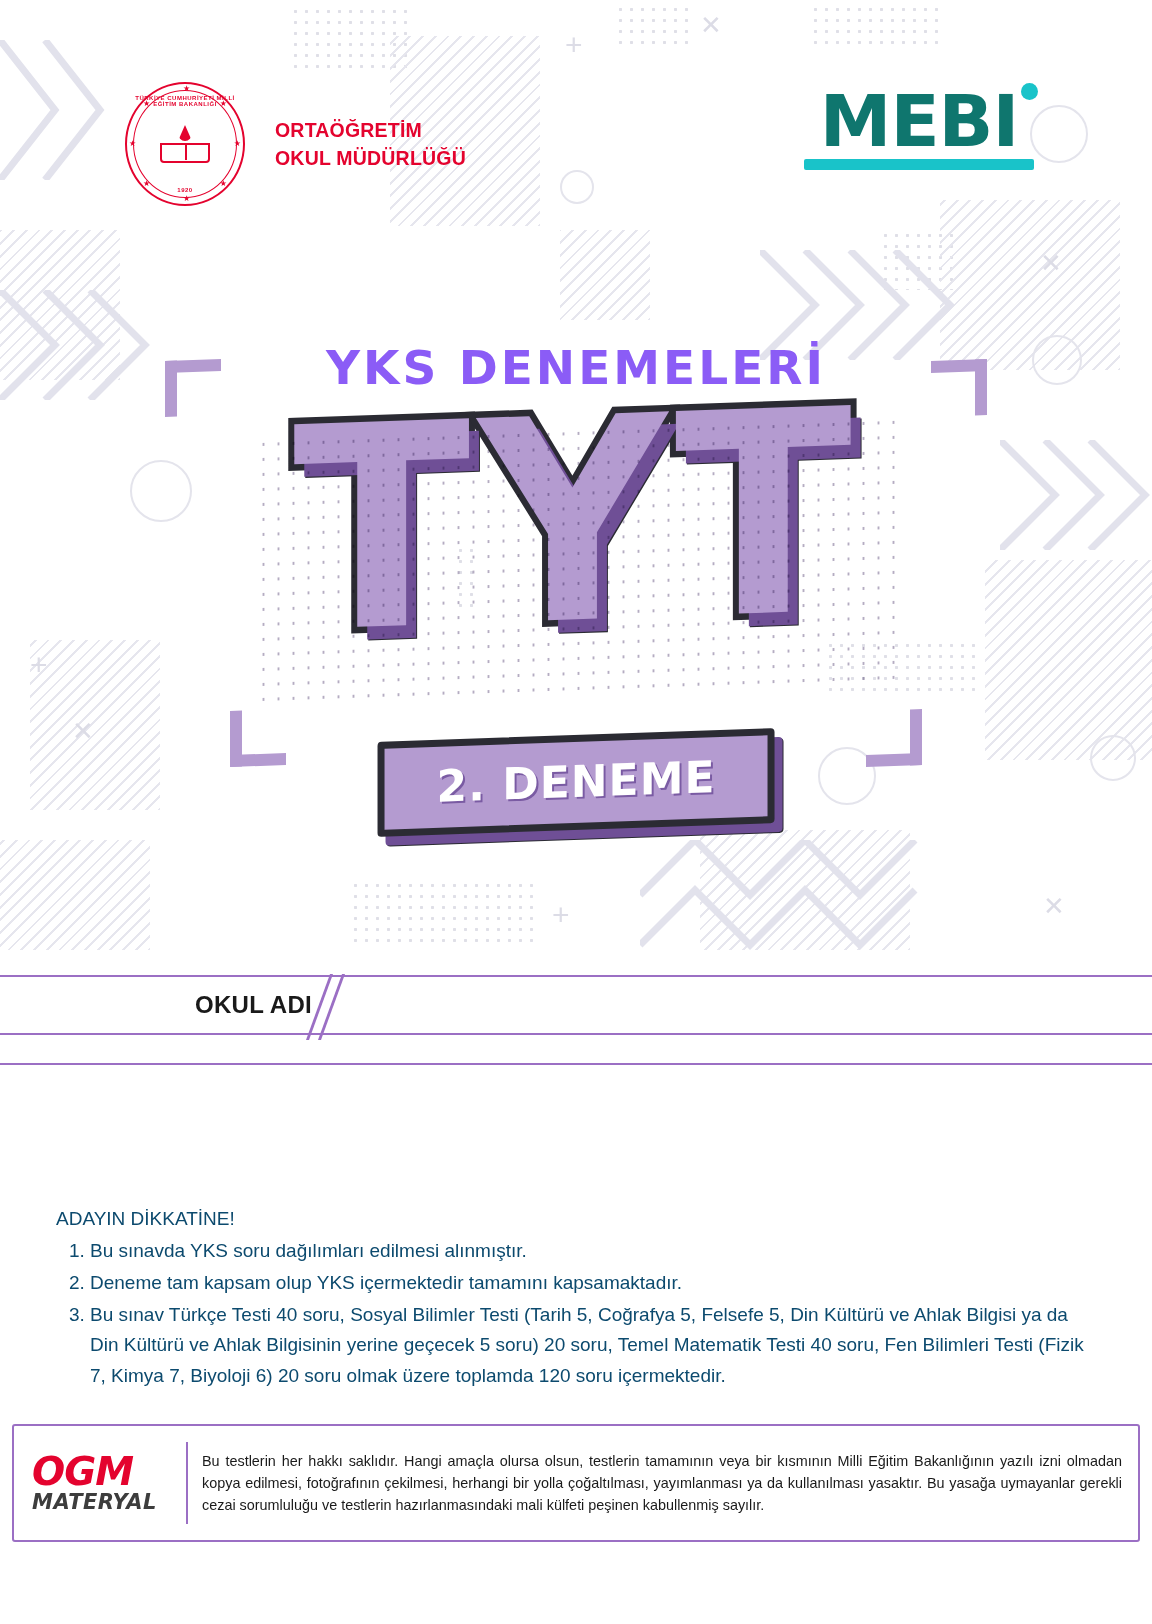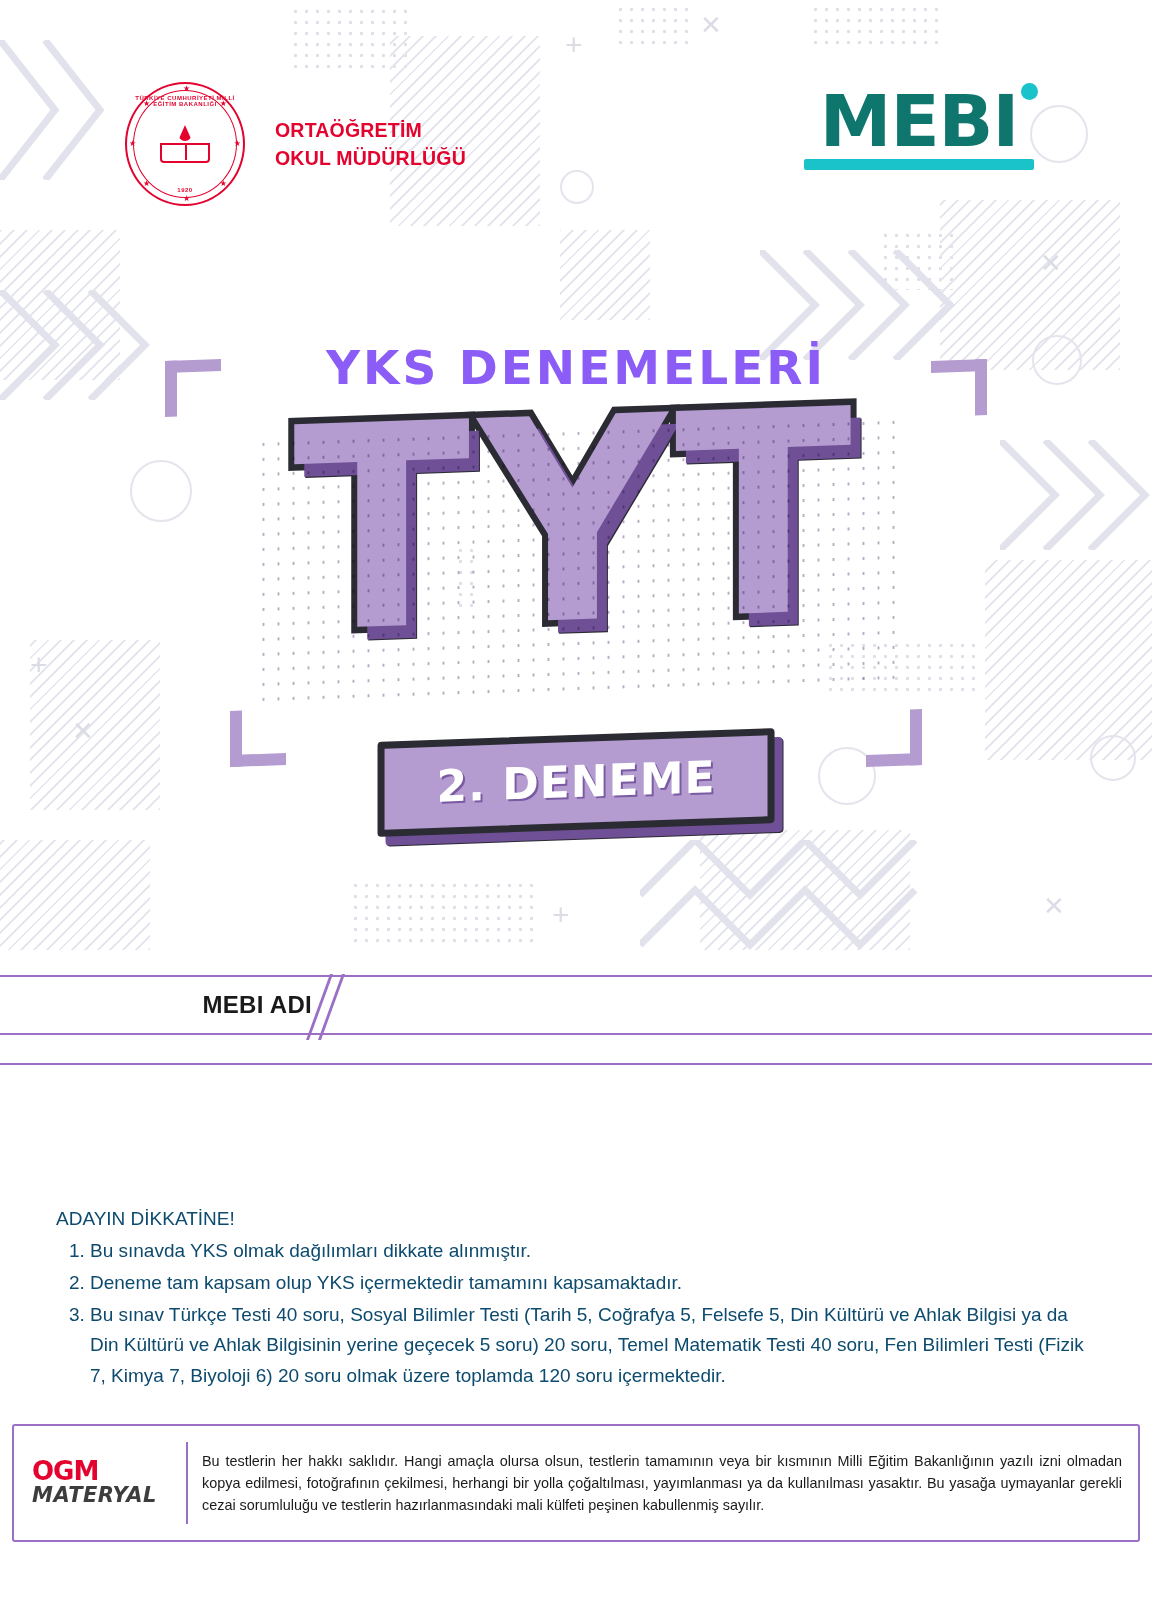--- a/index.html
+++ b/index.html
@@ -365,24 +365,25 @@
     align-items: center;
   }
   .ogm {
     width: 172px;
     padding-left: 18px;
     box-sizing: border-box;
   }
   .ogm-top {
     font-family: "DejaVu Sans", sans-serif;
     font-weight: bold;
-    font-size: 26px;
+    font-size: 39px;
     color: #e4032e;
     letter-spacing: -1px;
     line-height: 1;
+    font-style: italic;
   }
   .ogm-bot {
     font-family: "DejaVu Sans", sans-serif;
     font-weight: bold;
     font-style: italic;
     font-size: 21px;
     color: #3d3d3d;
     letter-spacing: .5px;
     line-height: 1.1;
   }
@@ -523,34 +524,34 @@
   <div class="deneme-badge">
     <span>2. DENEME</span>
   </div>
 </div>
 
 <div class="form-block">
 
 
   <div class="field-row">
     <div class="field-label">
-      <span class="lbl-inner" style="left:312px; transform:translate(-100%,-50%);">MEBI ADI</span>
+      <span class="lbl-inner" style="left:312px; transform:translate(-100%,-50%);">OKUL ADI</span>
     </div>
     <div class="slash" style="left:312px;"></div>
     <div style="position:absolute; left:354px; right:20px; top:0; bottom:0;"></div>
   </div>
 
 
   <div class="gap-row"></div>
 </div>
 
 <div class="notice">
   <div class="notice-title">ADAYIN DİKKATİNE!</div>
   <ol>
-    <li>Bu sınavda YKS olmak dağılımları dikkate alınmıştır.</li>
+    <li>Bu sınavda YKS soru dağılımları edilmesi alınmıştır.</li>
     <li>Deneme tam kapsam olup YKS içermektedir tamamını kapsamaktadır.</li>
     <li>Bu sınav Türkçe Testi 40 soru, Sosyal Bilimler Testi (Tarih 5, Coğrafya 5, Felsefe 5, Din Kültürü ve Ahlak Bilgisi ya da Din Kültürü ve Ahlak Bilgisinin yerine geçecek 5 soru) 20 soru, Temel Matematik Testi 40 soru, Fen Bilimleri Testi (Fizik 7, Kimya 7, Biyoloji 6) 20 soru olmak üzere toplamda 120 soru içermektedir.</li>
   </ol>
 </div>
 
 <div class="footer">
   <div class="ogm">
     <div class="ogm-top">OGM</div>
     <div class="ogm-bot">MATERYAL</div>
   </div>

